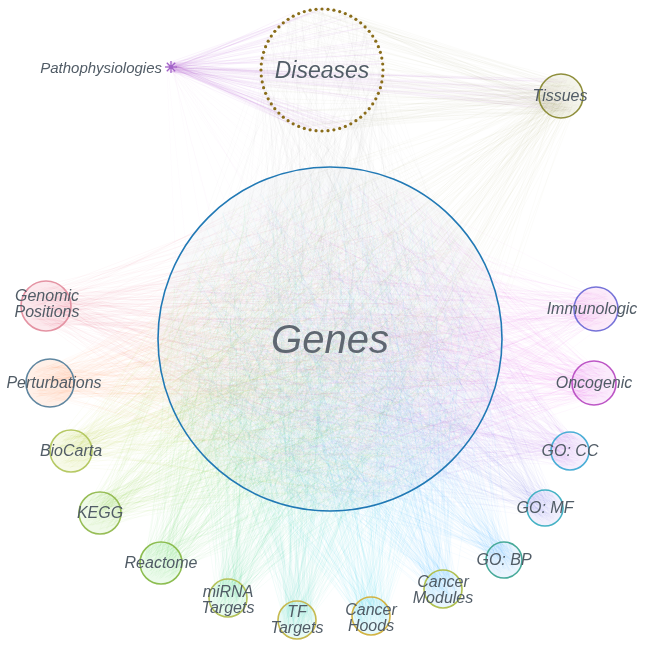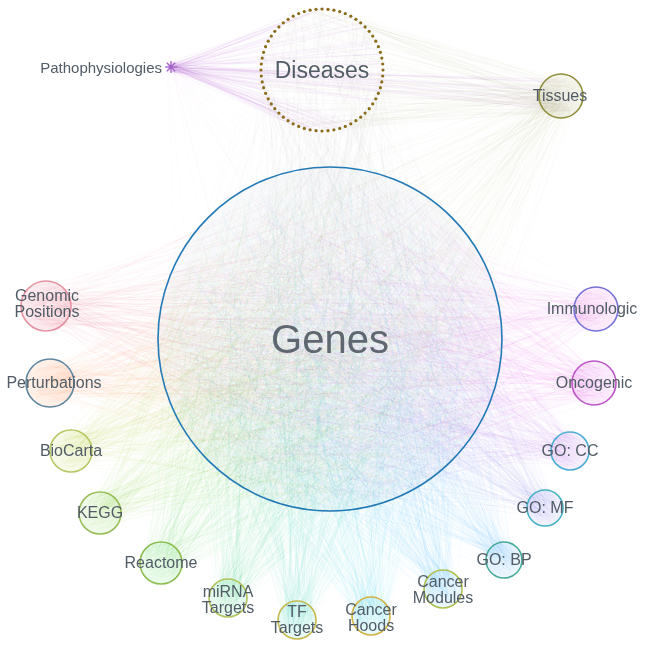--- a/index.html
+++ b/index.html
@@ -7,20 +7,21 @@
     padding: 0;
     background: #ffffff;
   }
   .viz-canvas {
     position: relative;
     width: 652px;
     height: 648px;
     overflow: hidden;
     background: #ffffff;
     font-family: "Liberation Sans", sans-serif;
+    font-style: italic;
   }
   svg text {
     font-family: "Liberation Sans", sans-serif;
   }
 </style>
 </head>
 <body>
 
 <div class="viz-canvas">
   <svg id="viz" width="652" height="652" viewBox="0 0 652 652">

